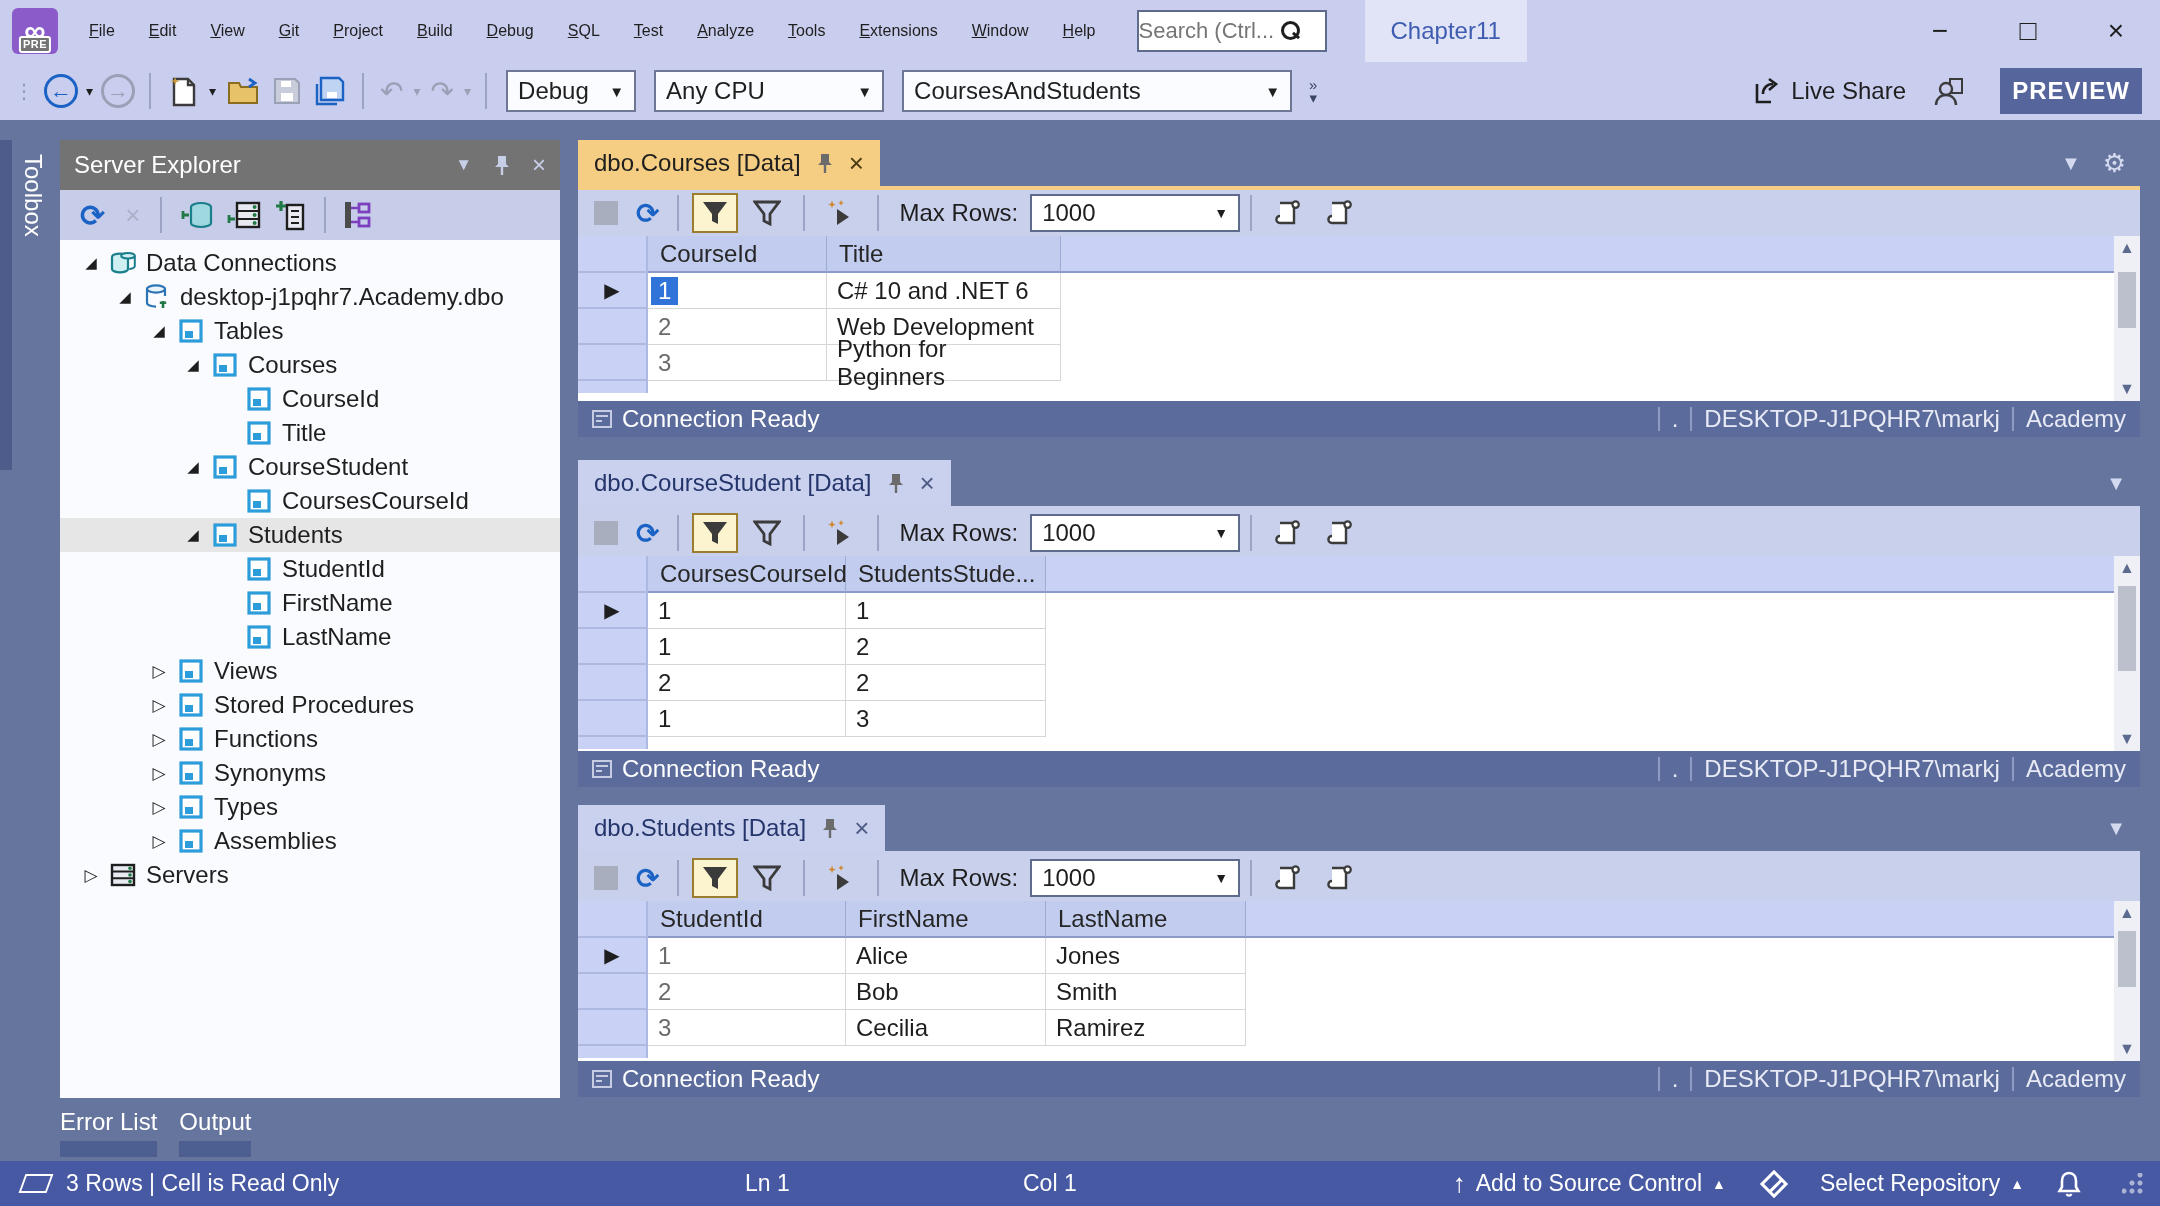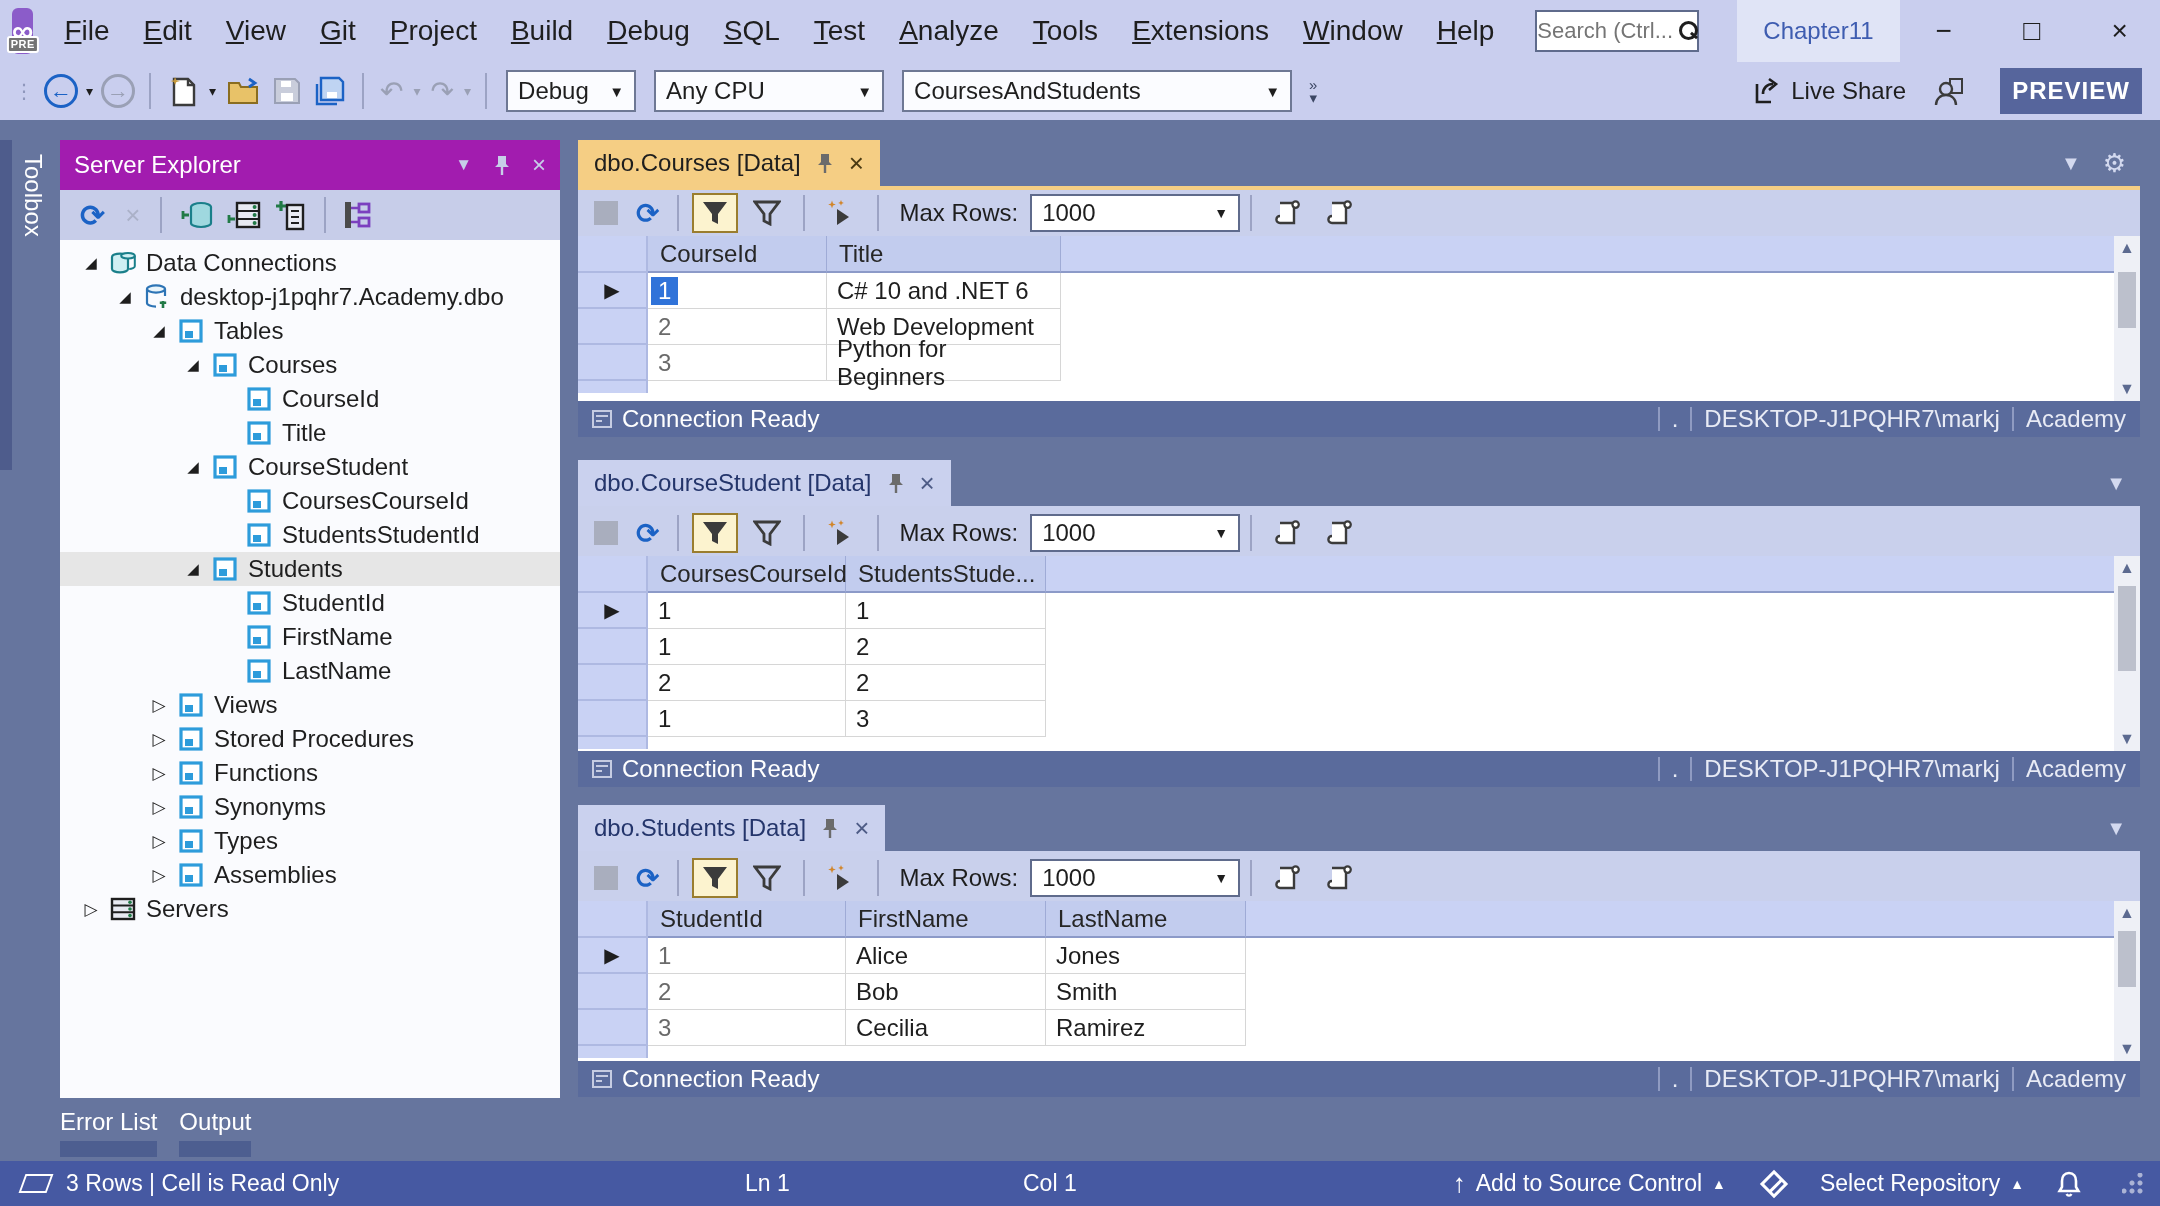--- a/index.html
+++ b/index.html
@@ -12,21 +12,21 @@
   
   .titlebar { position:absolute; left:0; top:0; width:2160px; height:62px;
     background:#C9CEEE; display:flex; align-items:center; }
   .vslogo { width:46px; height:46px; margin:0 14px 0 12px; background:#8B5CC9;
     border-radius:6px; position:relative; display:flex; align-items:center; justify-content:center;
     color:#fff; font-weight:bold; font-size:30px; }
   .vslogo .pre { position:absolute; bottom:1px; left:50%; transform:translateX(-50%);
     font-size:11px; letter-spacing:.5px; background:#737373; color:#fff;
     border:2px solid #fff; border-radius:3px; padding:0 2px; line-height:13px; font-weight:bold;}
   .menu { display:flex; align-items:center; height:100%; }
-  .menu-item { display:inline-block; padding:0 17px; line-height:62px; font-size:28px; cursor:default; }
+  .menu-item { display:inline-block; padding:0 17px; line-height:62px; font-size:16px; cursor:default; }
   .menu-item::first-letter { text-decoration:underline; }
   .searchbox { margin-left:24px; width:190px; height:42px; background:#fff;
     border:2px solid #5F6B8C; display:flex; align-items:center; padding:0 0; }
   .searchbox input { border:none; outline:none; width:140px; font-size:22px; color:#5C5C5C;
     font-family:inherit; background:transparent; }
   .mag { width:20px; height:20px; position:relative; flex:none; }
   .mag::before { content:""; position:absolute; left:2px; top:0; width:13px; height:13px;
     border:3px solid #1E1E1E; border-radius:50%; }
   .mag::after { content:""; position:absolute; left:13px; top:13px; width:8px; height:3px;
     background:#1E1E1E; transform:rotate(40deg); }
@@ -60,21 +60,21 @@
     font-size:24px; display:flex; align-items:center; justify-content:center;
     letter-spacing:1px; margin-right:18px; }
   
   .autohide-strip { position:absolute; left:0; top:140px; width:12px; height:330px; background:#4E5C8C; }
   .toolbox-tab { position:absolute; left:12px; top:146px; width:42px; height:160px;
     color:#fff; font-size:24px; writing-mode:vertical-rl; display:flex; align-items:center;
     padding-top:8px; }
   
   .se-panel { position:absolute; left:60px; top:140px; width:500px; height:958px;
     display:flex; flex-direction:column; background:#FAFBFE; }
-  .se-title { height:50px; background:#a21caf; color:#fff; display:flex; align-items:center;
+  .se-title { height:50px; background:#737373; color:#fff; display:flex; align-items:center;
     padding:0 14px; font-size:24px; flex:none; }
   .se-title .ticons { margin-left:auto; display:flex; align-items:center; gap:20px; color:#C7CEE8; }
   .se-toolbar { height:50px; background:#C7CDE9; display:flex; align-items:center; padding:0 10px; flex:none; }
   .se-toolbar .refresh { color:#1B62C5; font-size:30px; font-weight:bold; margin:0 10px; }
   .se-toolbar .xdis { color:#ABB1C8; font-size:26px; margin:0 10px; }
   .se-tree { flex:1; overflow:hidden; padding-top:6px; background:#FAFBFE; }
   .tree-row { display:flex; align-items:center; height:34px; font-size:24px; white-space:nowrap; }
   .tree-row.selected { background:#E6E6E6; }
   .tree-row .exp { width:34px; text-align:center; font-size:15px; color:#1E1E1E; flex:none; }
   .tree-row .exp.collapsed { font-size:17px; }
@@ -401,31 +401,20 @@
         <div style="width: 150px; flex: 0 0 auto;"></div>
         <div class="exp"></div>
         <div class="ticon">
           <svg width="24" height="24" viewBox="0 0 12 12">
             <rect x="1" y="1" width="10" height="10" fill="#fff" stroke="#2D9CDB" stroke-width="1.6"></rect>
             <rect x="3" y="6" width="4" height="3.5" fill="#2D9CDB"></rect>
           </svg>
         </div>
         <div>CoursesCourseId</div>
       </div>
-      <div class="tree-row">
-        <div style="width: 150px; flex: 0 0 auto;"></div>
-        <div class="exp"></div>
-        <div class="ticon">
-          <svg width="24" height="24" viewBox="0 0 12 12">
-            <rect x="1" y="1" width="10" height="10" fill="#fff" stroke="#2D9CDB" stroke-width="1.6"></rect>
-            <rect x="3" y="6" width="4" height="3.5" fill="#2D9CDB"></rect>
-          </svg>
-        </div>
-        <div>StudentsStudentId</div>
-      </div>
       <div class="tree-row selected">
         <div style="width: 116px; flex: 0 0 auto;"></div>
         <div class="exp">◢</div>
         <div class="ticon">
           <svg width="24" height="24" viewBox="0 0 12 12">
             <rect x="1" y="1" width="10" height="10" fill="#fff" stroke="#2D9CDB" stroke-width="1.6"></rect>
             <rect x="3" y="6" width="4" height="3.5" fill="#2D9CDB"></rect>
           </svg>
         </div>
         <div>Students</div>

